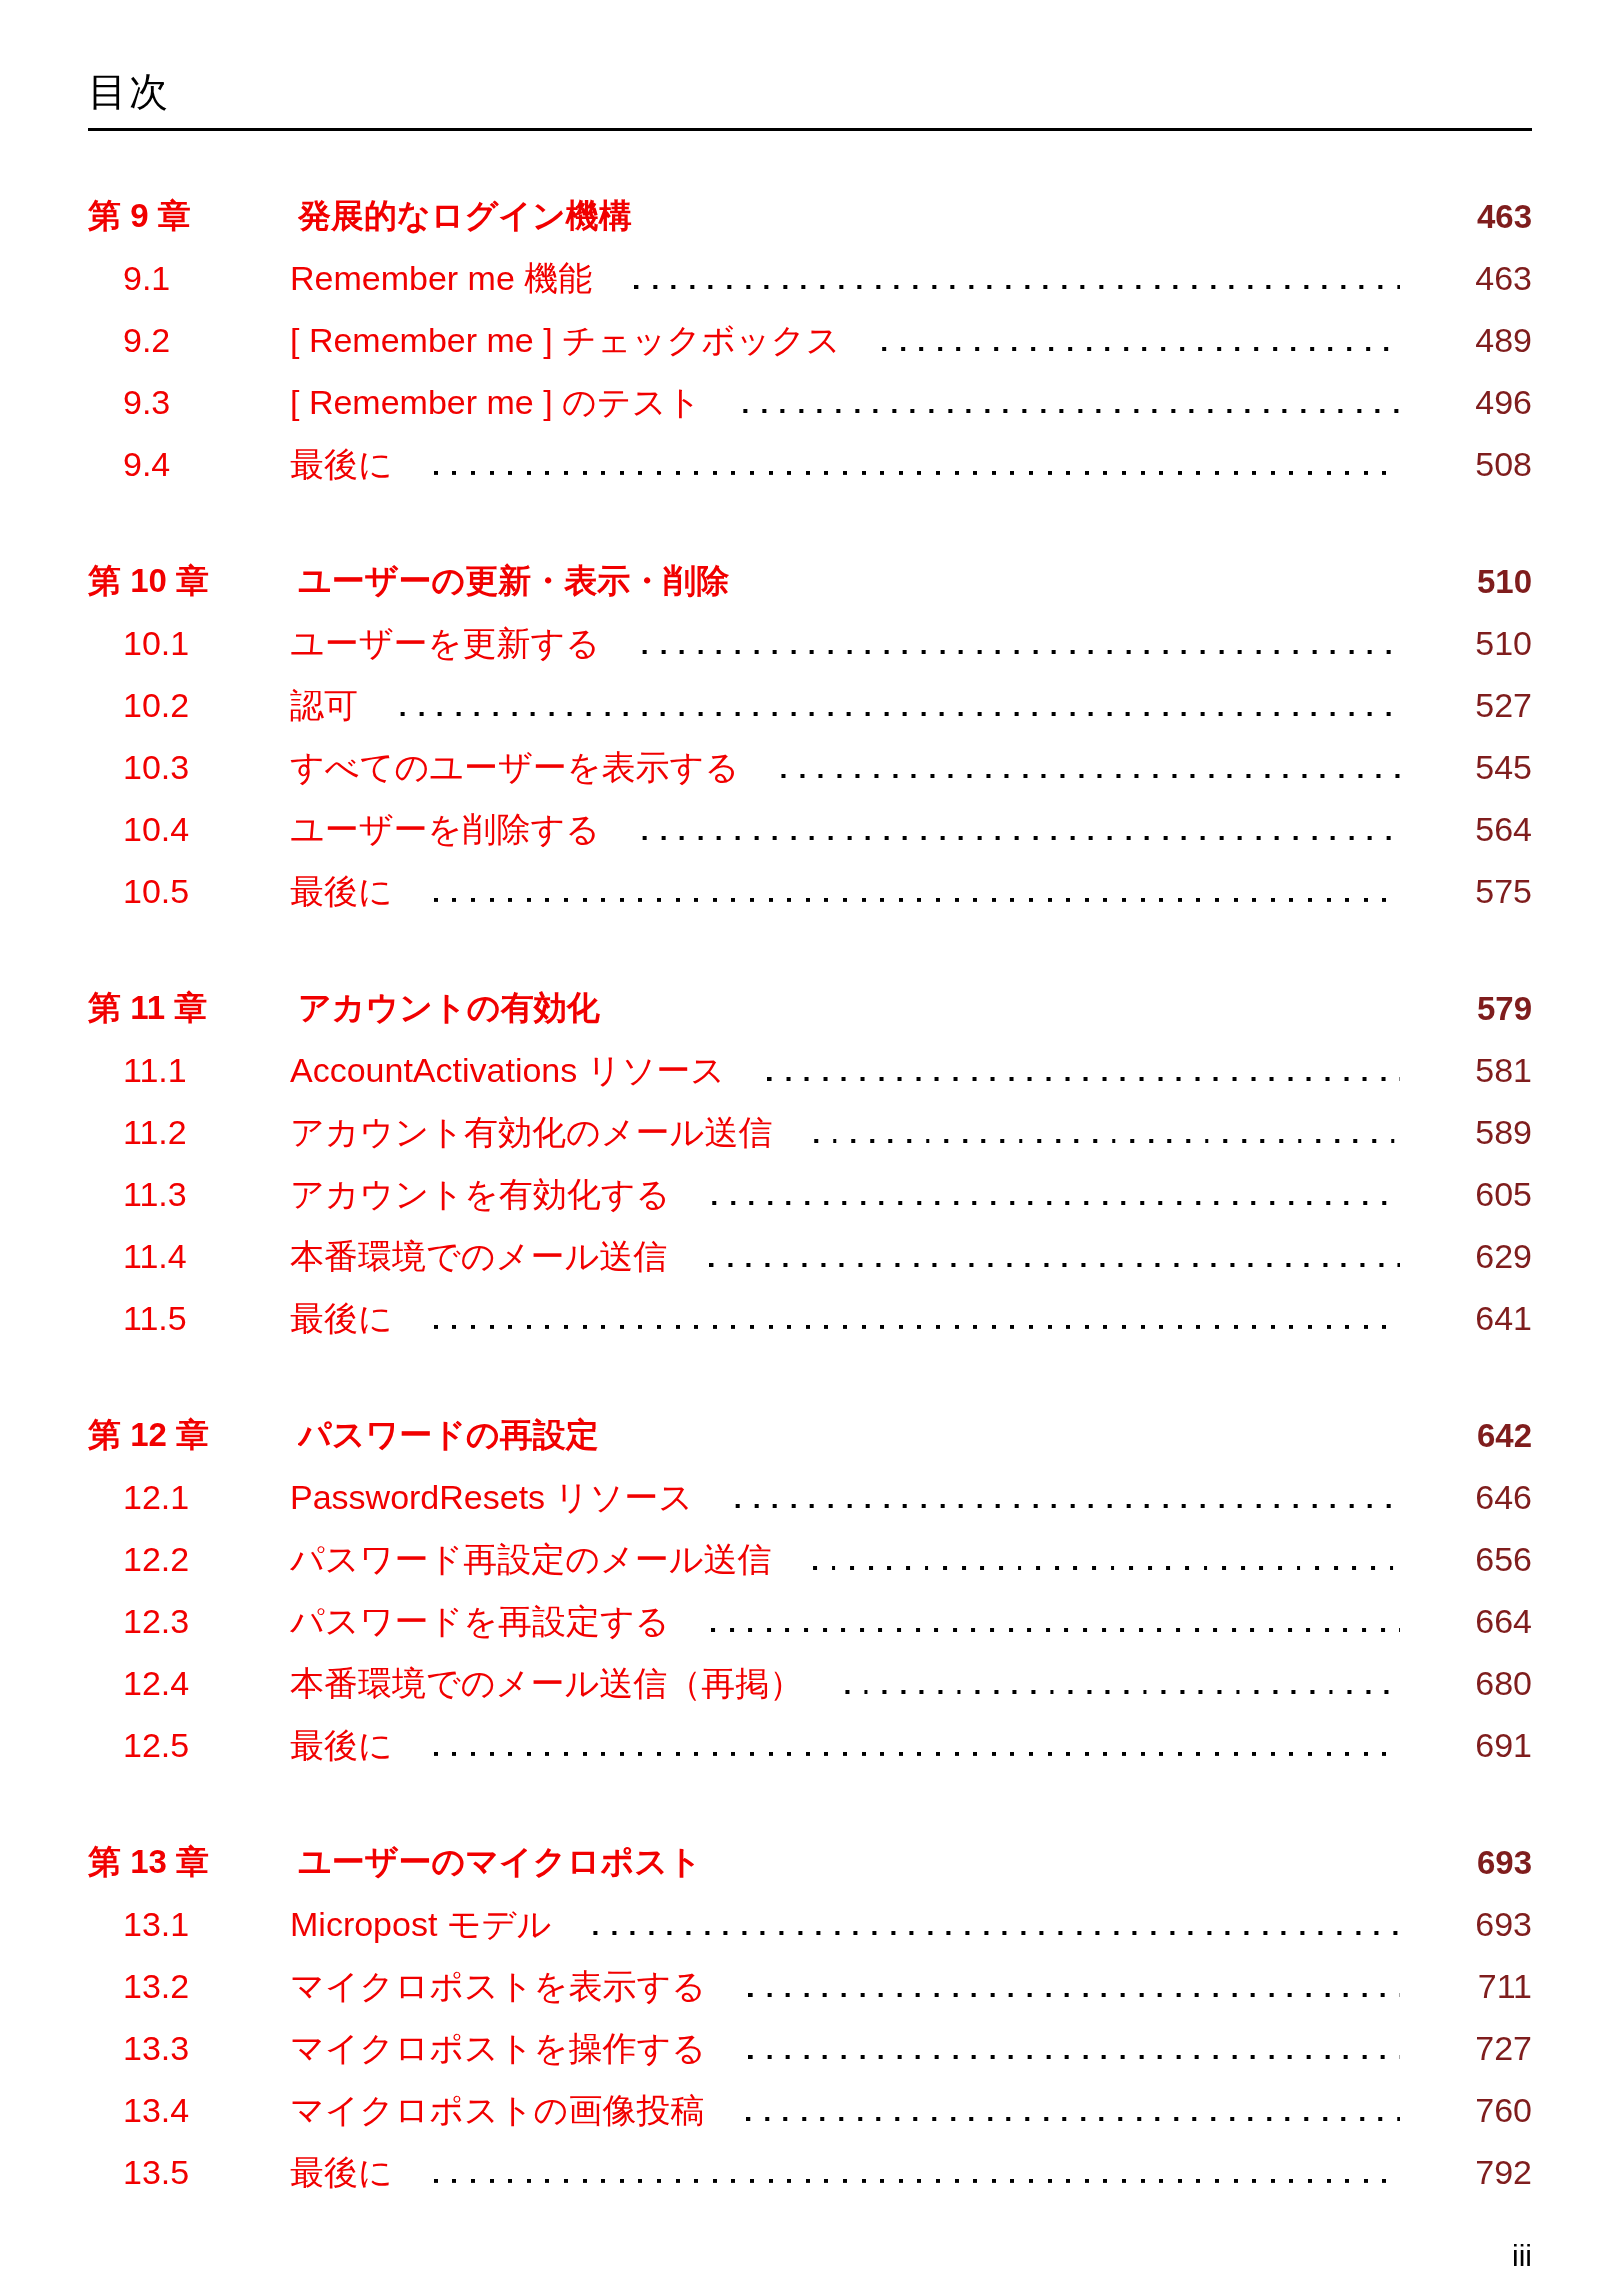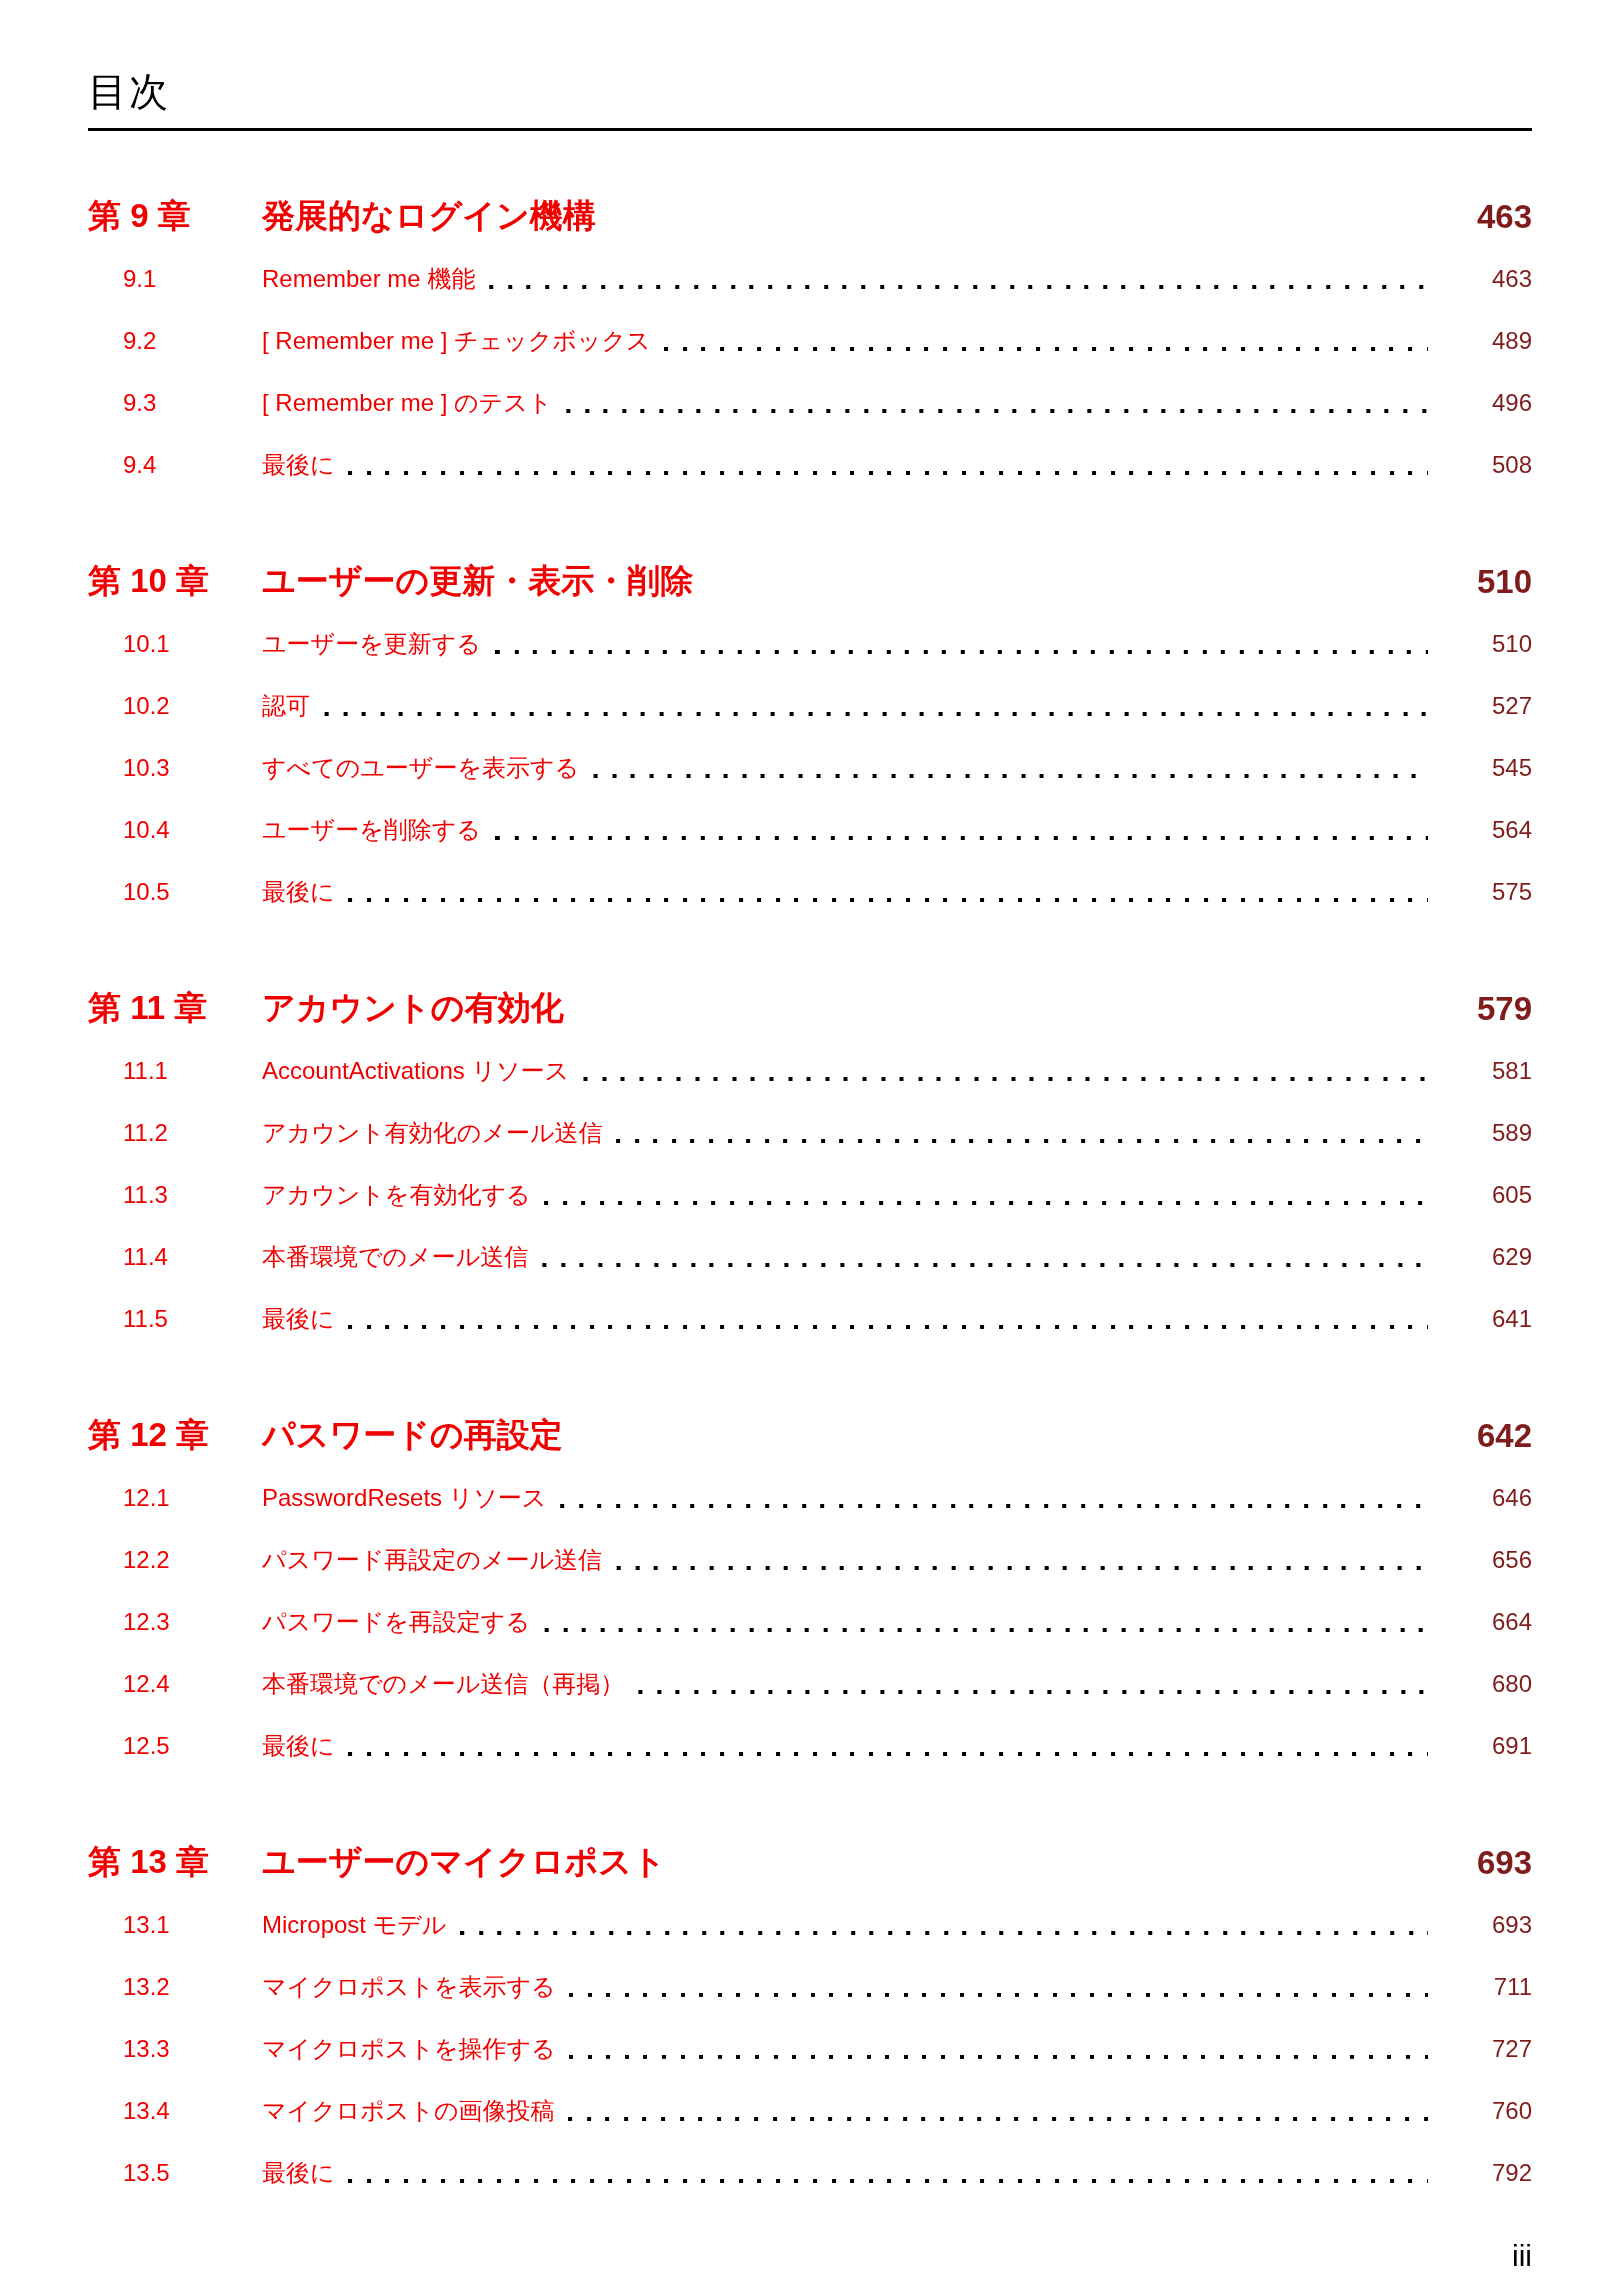--- a/index.html
+++ b/index.html
@@ -37,34 +37,36 @@
     display: flex;
     align-items: center;
     height: 62px;
   }
   .chapter-row {
     margin-top: 55px;
     font-size: 33px;
     font-weight: bold;
   }
   .section-row {
-    font-size: 24px;
+    font-size: 34px;
+    gap: 28px;
   }
   .accent {
     color: #f10000;
   }
   .ch-label {
     width: 174px;
     flex: 0 0 174px;
     white-space: nowrap;
   }
   .ch-title {
     flex: 1 1 auto;
     white-space: nowrap;
     overflow: hidden;
+    margin-left: 36px;
   }
   .sec-num {
     width: 174px;
     flex: 0 0 174px;
     box-sizing: border-box;
     padding-left: 35px;
     white-space: nowrap;
   }
   .sec-title {
     flex: 0 0 auto;

